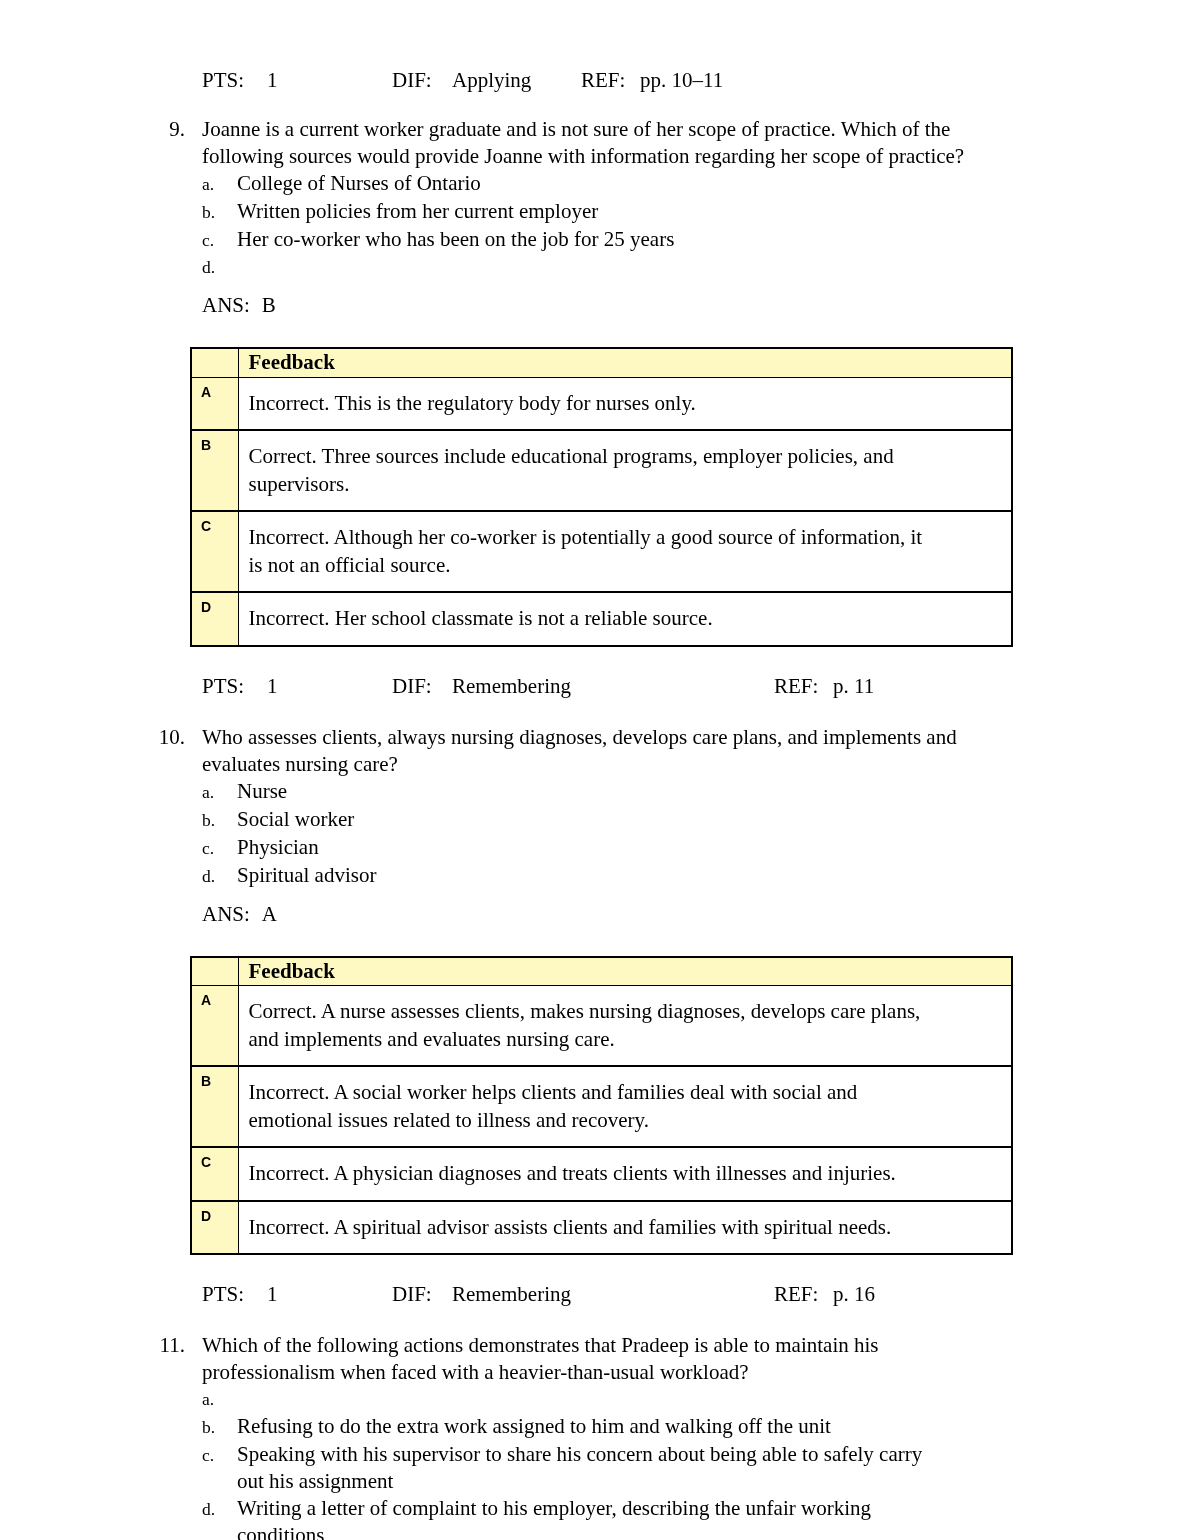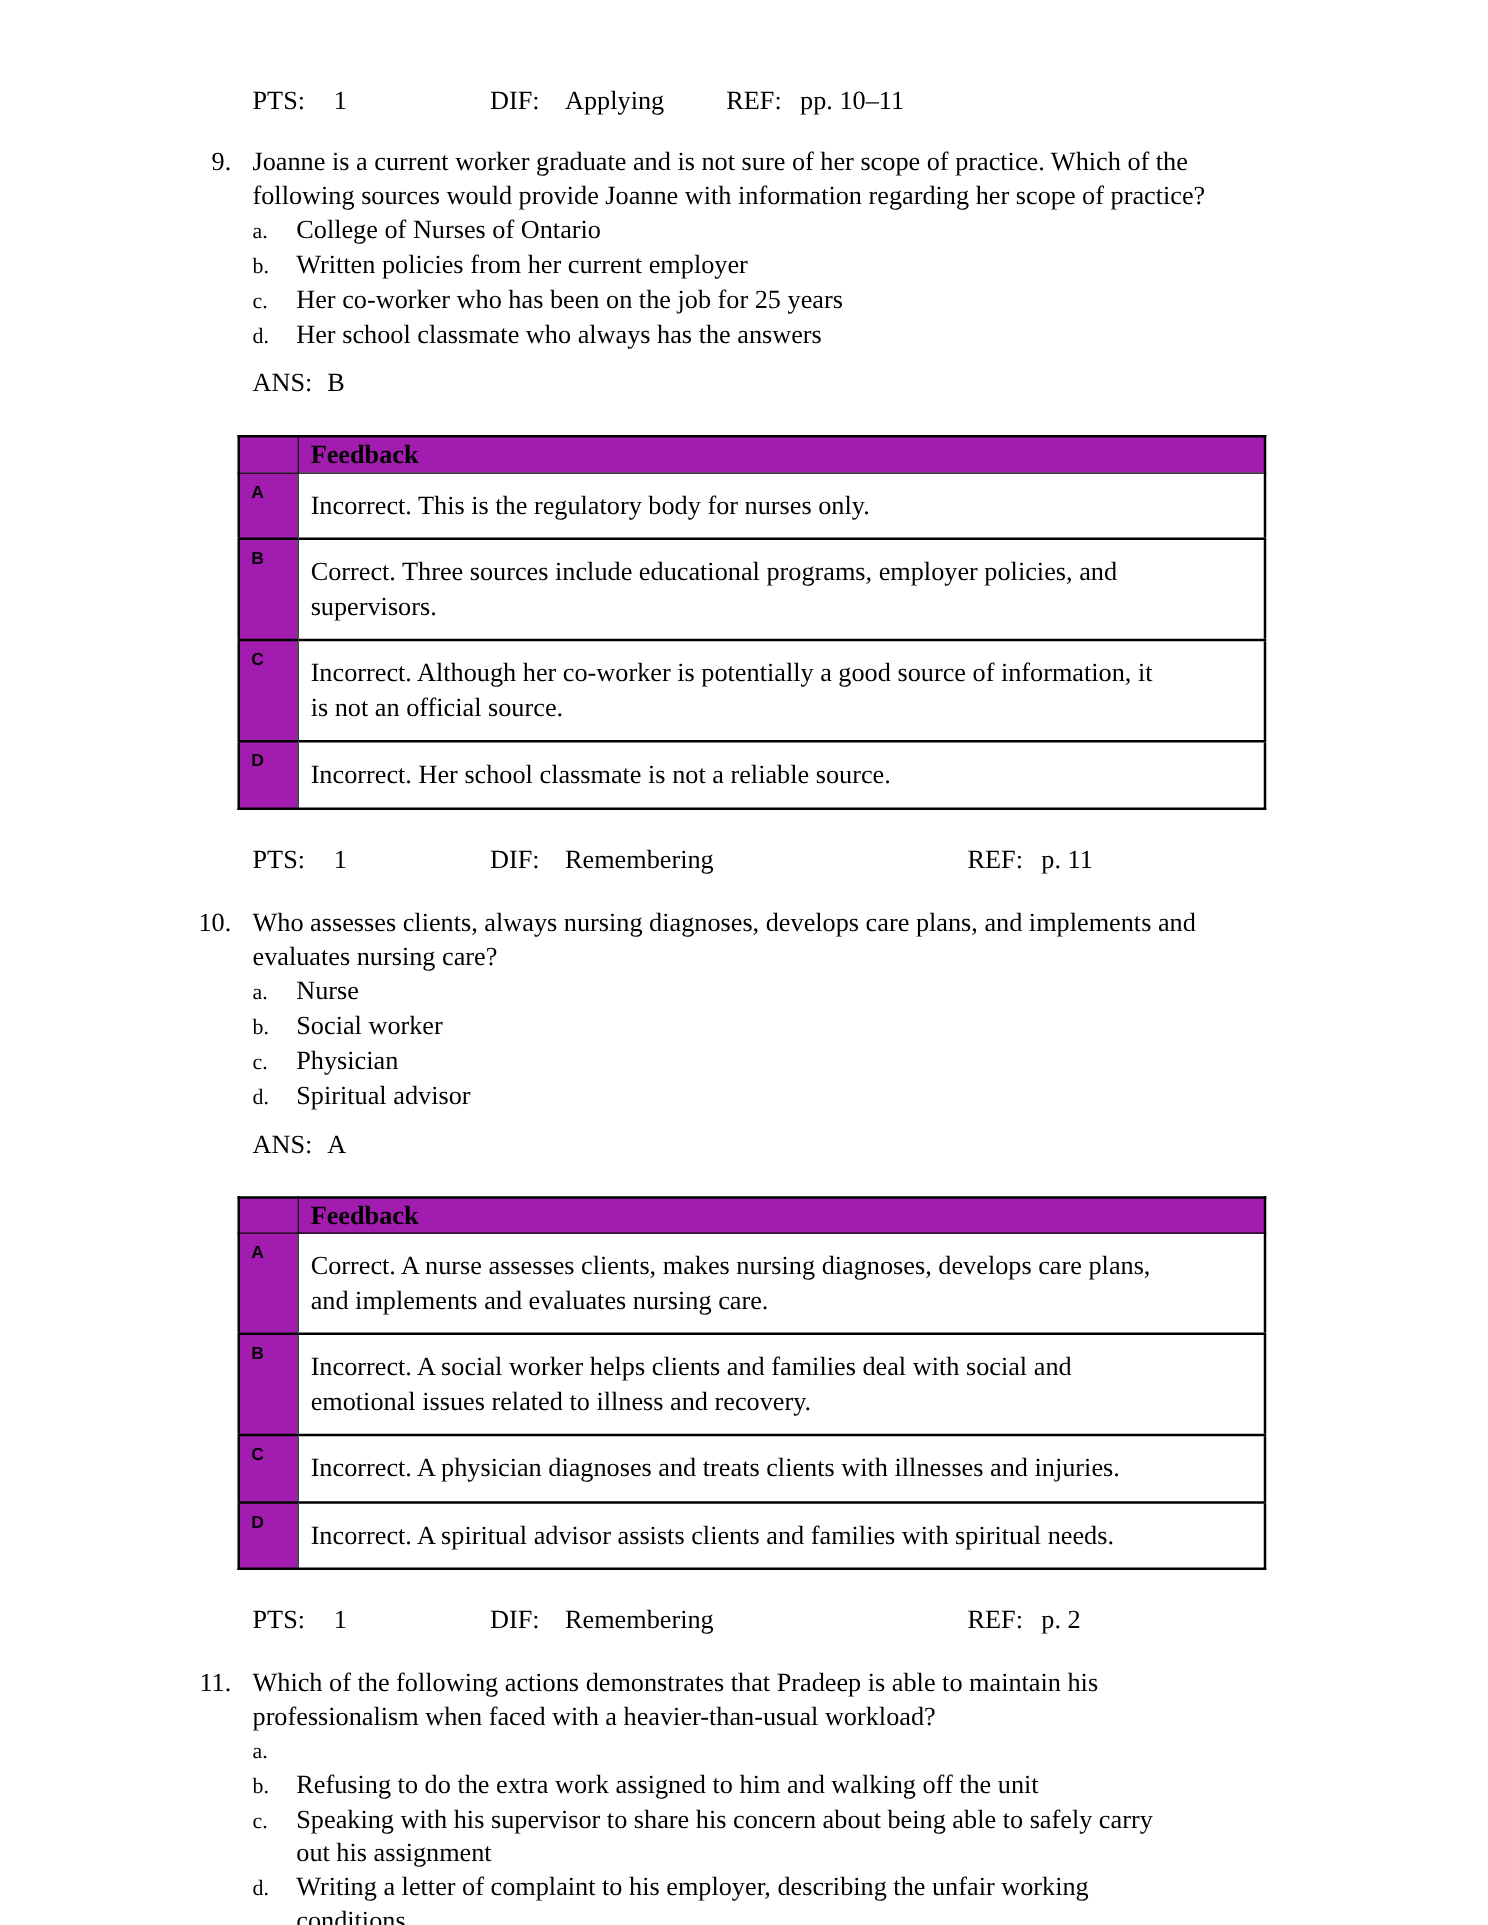--- a/index.html
+++ b/index.html
@@ -46,21 +46,21 @@
     margin: 28px 0 0 33px;
     border: 2px solid #000;
   }
   table.feedback col.c-letter { width: 47px; }
   table.feedback th, table.feedback td {
     border: 1px solid #000;
     vertical-align: top;
     text-align: left;
   }
   table.feedback tbody tr + tr td { border-top-width: 2px; }
-  th.corner, td.letter, th.fb-head { background: #a21caf; }
+  th.corner, td.letter, th.fb-head { background: #fef9c3; }
   th.fb-head {
     font-family: "Liberation Serif", serif;
     font-weight: bold; font-size: 21px; line-height: 27.5px;
     padding: 0 10px;
   }
   td.letter {
     font-family: "Liberation Sans", sans-serif;
     font-weight: bold; font-size: 14px; line-height: 20px;
     padding: 4px 0 0 9px;
   }
@@ -95,21 +95,20 @@
     <div class="option">
       <span class="opt-letter">b.</span>
       <span class="opt-text">Written policies from her current employer</span>
     </div>
     <div class="option">
       <span class="opt-letter">c.</span>
       <span class="opt-text">Her co-worker who has been on the job for 25 years</span>
     </div>
     <div class="option">
       <span class="opt-letter">d.</span>
-      <span class="opt-text">Her school classmate who always has the answers</span>
     </div>
   </div>
 
   <div class="ans">
     <span class="ans-label">ANS:</span><span class="ans-value">B</span>
   </div>
 
   <table class="feedback">
     <colgroup>
         <col class="c-letter">
@@ -210,21 +209,21 @@
       </tr>
     </tbody>
   </table>
 
   <div class="meta far">
     <span class="pts-label">PTS:</span>
     <span class="pts-value">1</span>
     <span class="dif-label">DIF:</span>
     <span class="dif-value">Remembering</span>
     <span class="ref-label">REF:</span>
-    <span class="ref-value">p. 2</span>
+    <span class="ref-value">p. 16</span>
   </div>
 
   <div class="question">
     <span class="qnum">11.</span>
     <div class="stem">Which of the following actions demonstrates that Pradeep is able to maintain his
 professionalism when faced with a heavier-than-usual workload?</div>
     <div class="option">
       <span class="opt-letter">a.</span>
     </div>
     <div class="option">

